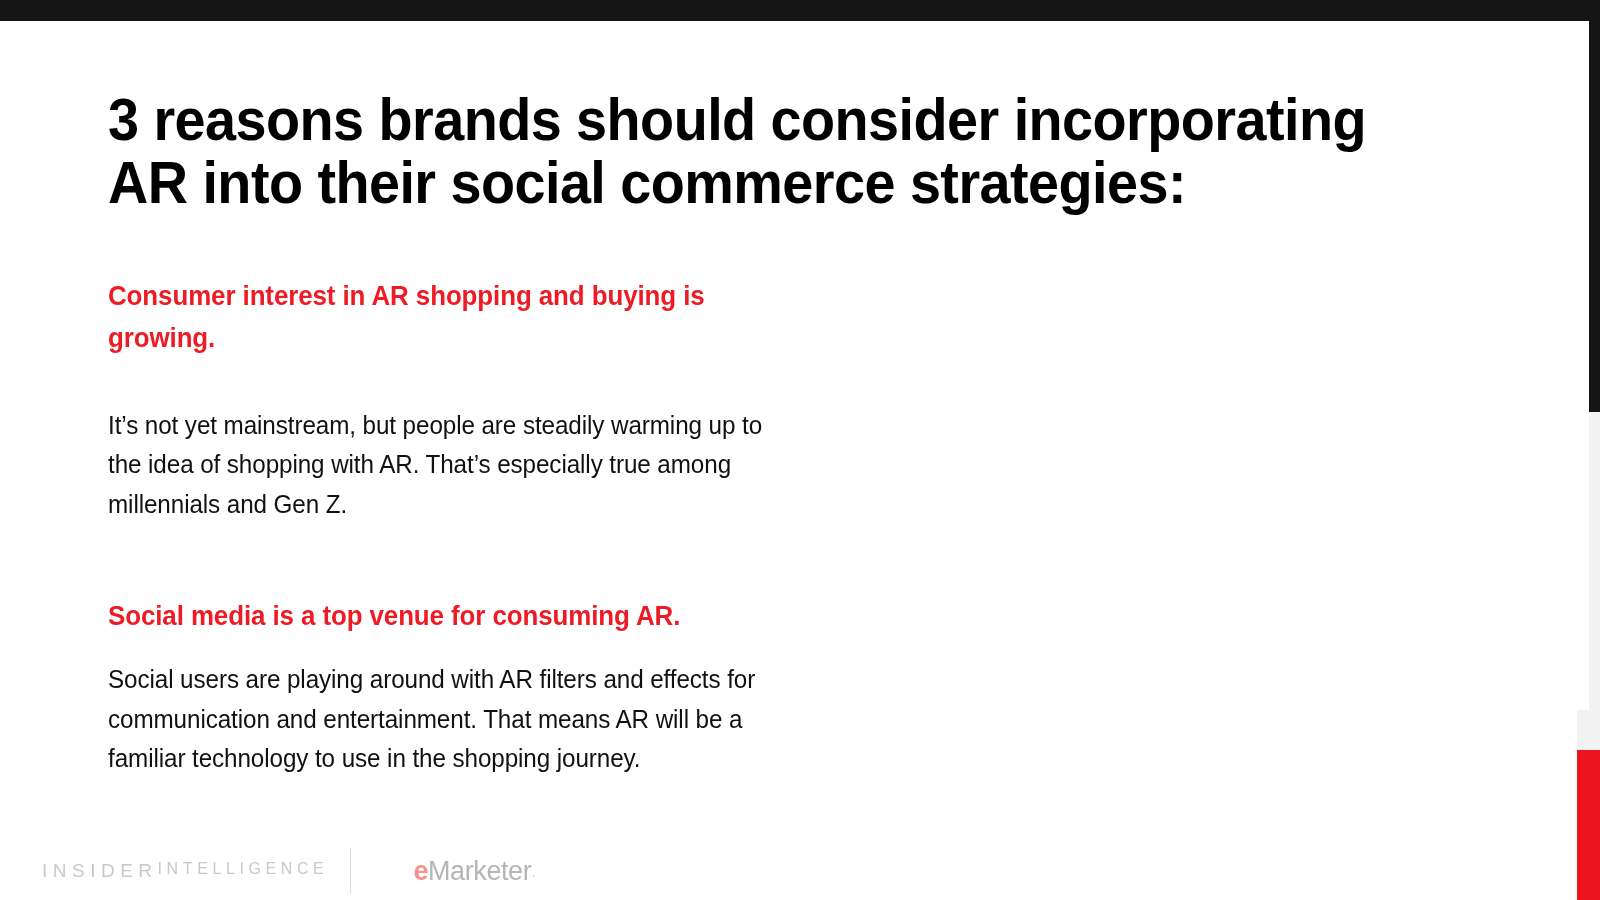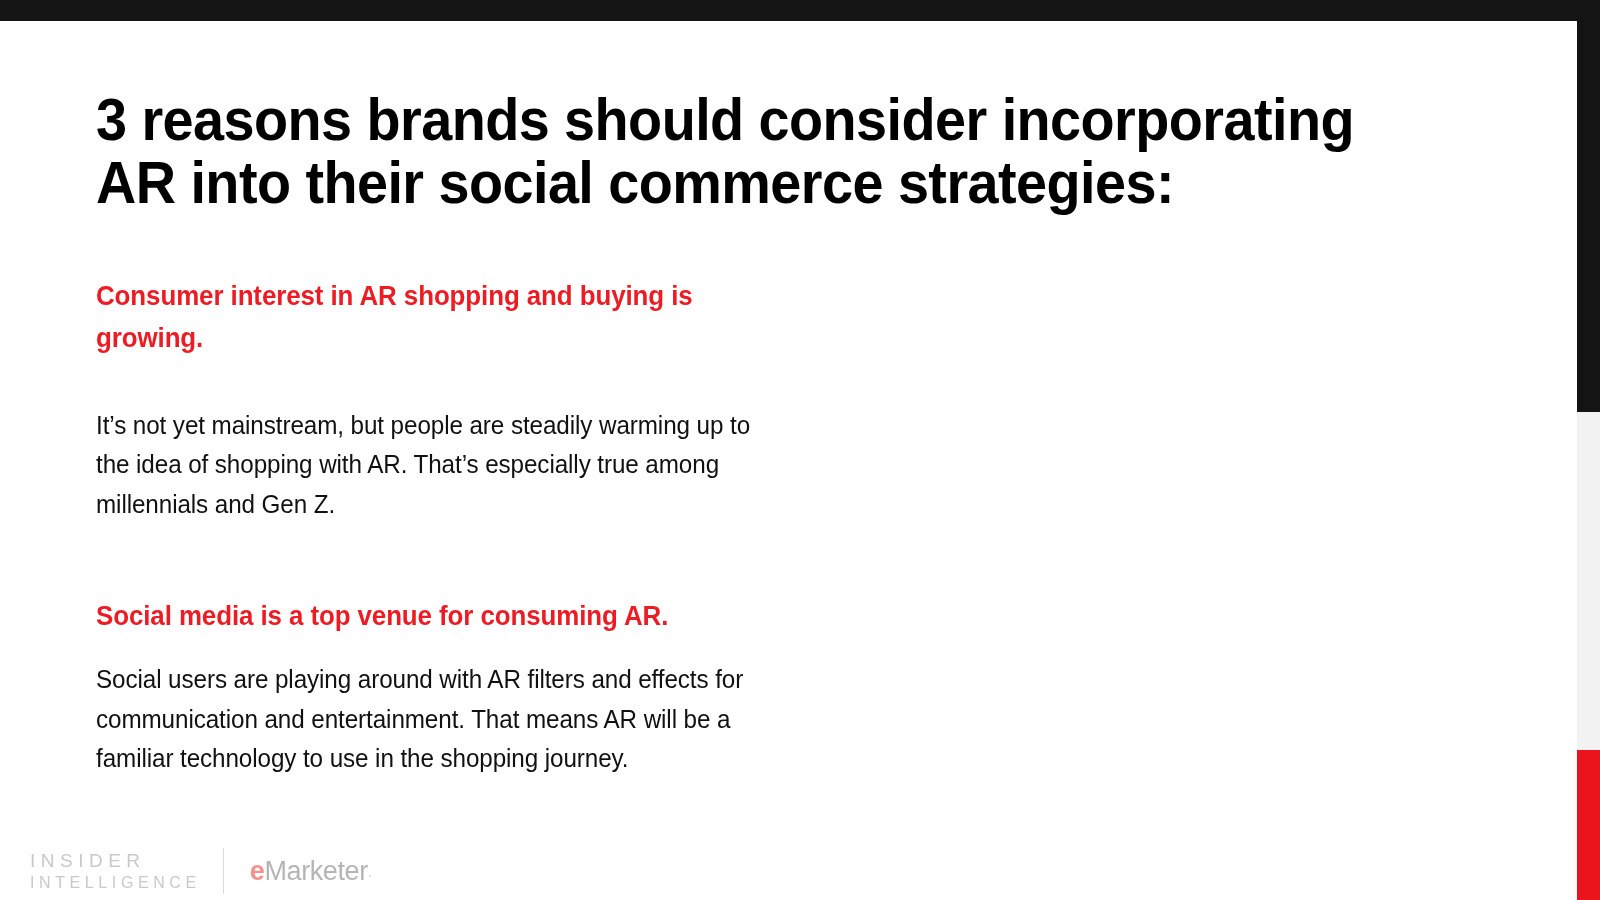--- a/index.html
+++ b/index.html
@@ -37,21 +37,21 @@
     left: 1577px;
     width: 23px;
   }
   .edge-dark  { top: 21px;  height: 391px; background: #141414; }
   .edge-gray  { top: 412px; height: 338px; background: #f2f2f2; }
   .edge-red   { top: 750px; height: 150px; background: #EB131C; }
 
   
   .content {
     position: absolute;
-    left: 0;
+    left: 12px;
     top: 21px;
     width: 1577px;
     height: 689px;
     background: #ffffff;
   }
 
   
   .slide-title {
     position: absolute;
     left: 96px;
@@ -104,21 +104,21 @@
   .footer-logo {
     position: absolute;
     left: 30px;
     top: 822px;
     display: flex;
     align-items: center;
     height: 56px;
   }
   .ii-mark {
     display: flex;
-    flex-direction: column;
+    flex-direction: row;
   }
   .ii-line1 {
     font-family: "Liberation Sans", sans-serif;
     font-size: 19px;
     font-weight: 400;
     letter-spacing: 5.5px;
     color: #c9c9c9;
     line-height: 1.25;
   }
   .ii-line2 {
@@ -136,20 +136,21 @@
     margin: 0 26px 0 22px;
   }
   .emarketer {
     font-family: "Liberation Sans", sans-serif;
     font-size: 27px;
     font-weight: 400;
     letter-spacing: -0.4px;
     color: #b5b5b5;
     line-height: 1;
     white-space: nowrap;
+    margin-left: 36px;
   }
   .emarketer .e { color: #f2938f; font-weight: 700; }
   .emarketer .dot { font-size: 14px; color: #cccccc; }
 </style>
 </head>
 <body>
 
 <div id="slide">
 
   <div class="top-bar"></div>

